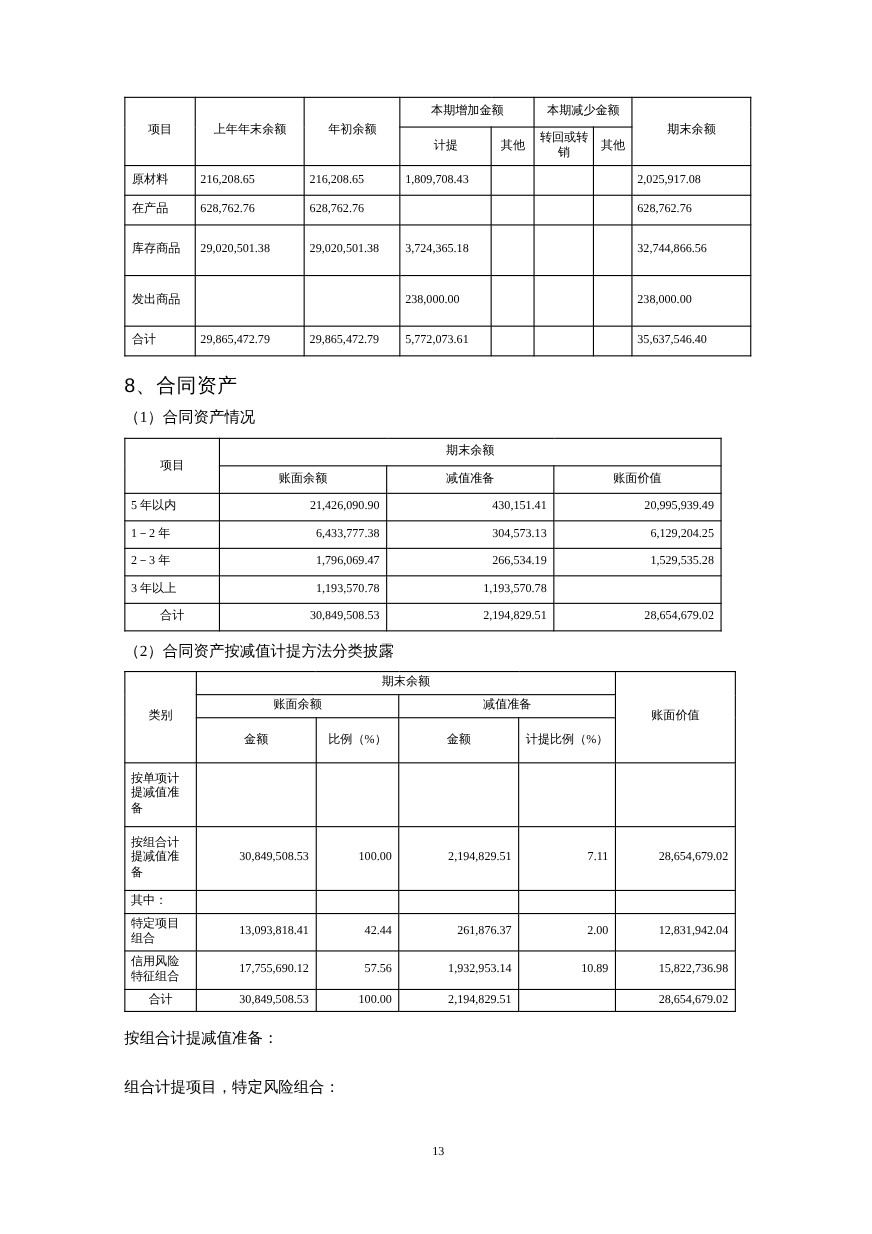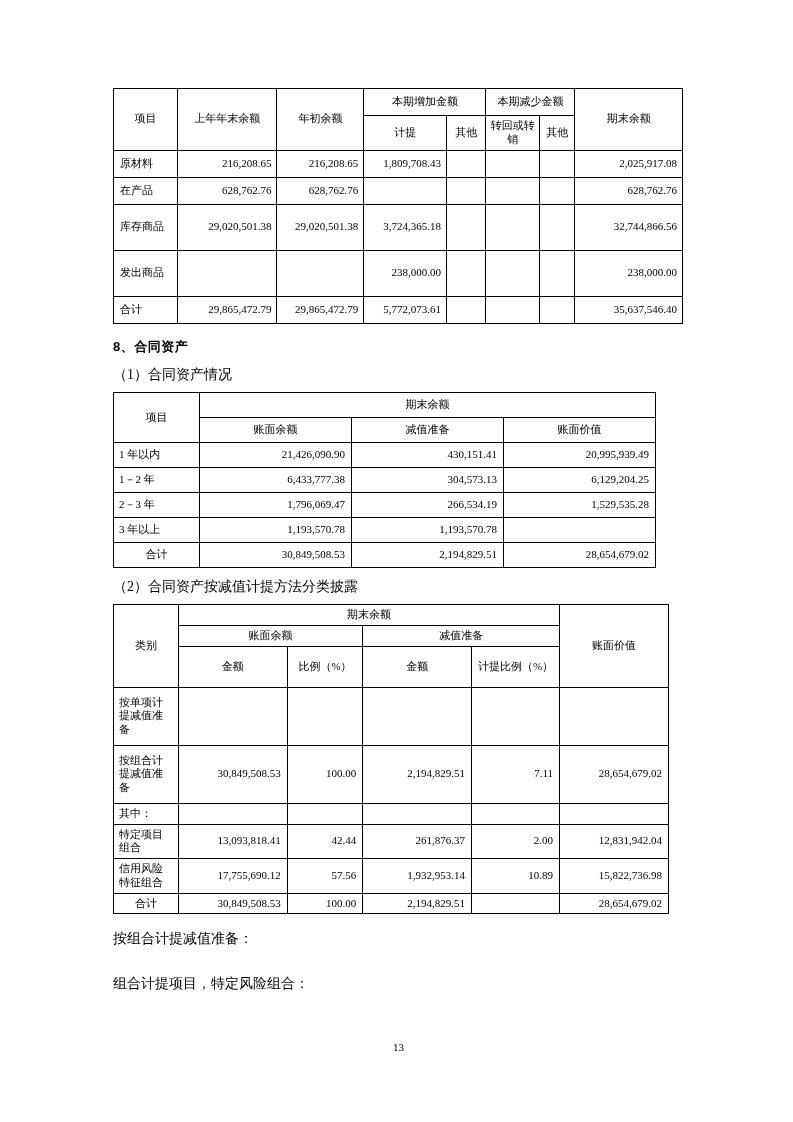--- a/index.html
+++ b/index.html
@@ -36,26 +36,26 @@
     padding: 3px 4px;
     vertical-align: middle;
     line-height: 1.25;
   }
   .c { text-align: center; }
   .tall td { height: 30px; margin-top: 45px; }
   
   .t1 td { height: 20px; }
   .t1 .hdr { text-align: center; }
   .t1 .rowlabel { text-align: left; padding-left: 6px; }
-  .t1 .num { text-align: right; padding-right: 5px; }
+  .t1 .num { text-align: left; padding-right: 5px; }
   
   .h-sec {
     font-family: "Liberation Sans", "DejaVu Sans", sans-serif;
-    font-weight: bold;
-    font-size: 13px;
+    font-weight: normal;
+    font-size: 18px;
     margin: 14px 0 8px 0;
     letter-spacing: 0.5px;
   }
   .para {
     font-size: 14px;
     margin: 8px 0 6px 0;
     line-height: 1.6;
   }
   
   .t2 { margin-top: 4px; }
@@ -182,21 +182,21 @@
         <tr>
           <td class="c" rowspan="2">项目</td>
           <td class="c" colspan="3">期末余额</td>
         </tr>
         <tr>
           <td class="c">账面余额</td>
           <td class="c">减值准备</td>
           <td class="c">账面价值</td>
         </tr>
         <tr>
-          <td class="lbl">1 年以内</td>
+          <td class="lbl">5 年以内</td>
           <td class="num">21,426,090.90</td>
           <td class="num">430,151.41</td>
           <td class="num">20,995,939.49</td>
         </tr>
         <tr>
           <td class="lbl">1－2 年</td>
           <td class="num">6,433,777.38</td>
           <td class="num">304,573.13</td>
           <td class="num">6,129,204.25</td>
         </tr>

